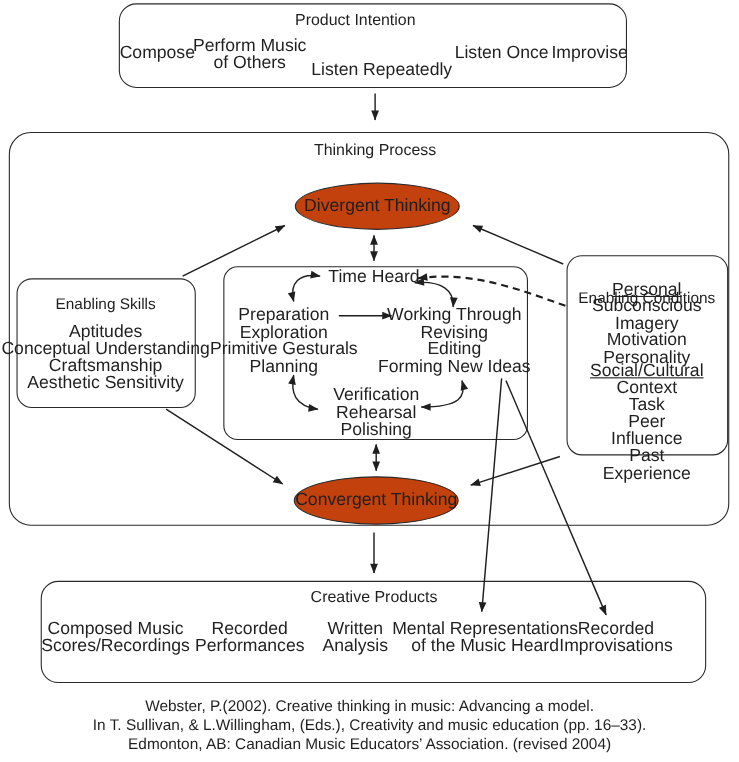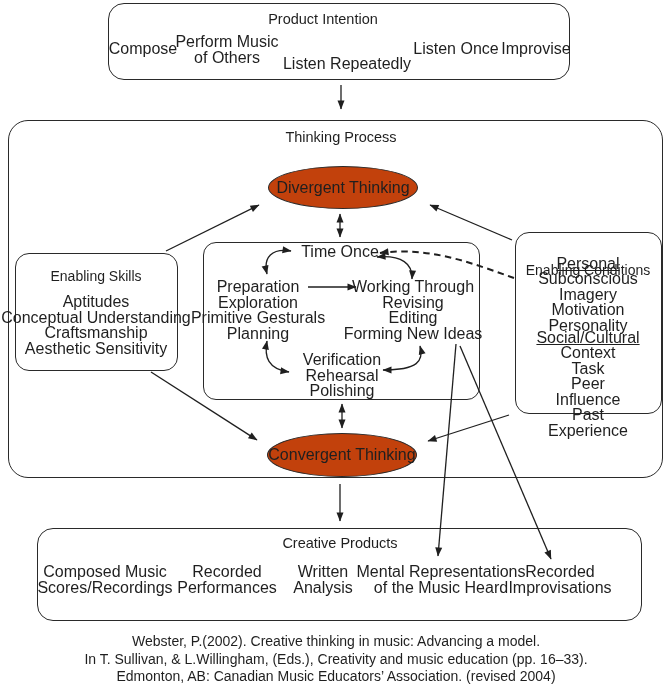--- a/index.html
+++ b/index.html
@@ -60,21 +60,21 @@
   <div class="lbl" style="left:536px;top:41px;">Improvise</div>
 
   <div class="lbl title" style="left:341px;top:129px;">Thinking Process</div>
 
   <div class="lbl title" style="left:96px;top:268px;font-size:14px;">Enabling Skills</div>
   <div class="lbl" style="left:96px;top:294px;">Aptitudes
 Conceptual Understanding
 Craftsmanship
 Aesthetic Sensitivity</div>
 
-  <div class="lbl" style="left:340px;top:244px;">Time Once</div>
+  <div class="lbl" style="left:340px;top:244px;">Time Heard</div>
   <div class="lbl" style="left:258px;top:279px;">Preparation
 Exploration
 Primitive Gesturals
 Planning</div>
   <div class="lbl" style="left:413px;top:279px;">Working Through
 Revising
 Editing
 Forming New Ideas</div>
   <div class="lbl" style="left:342px;top:352px;text-align:center;">Verification
 Rehearsal

